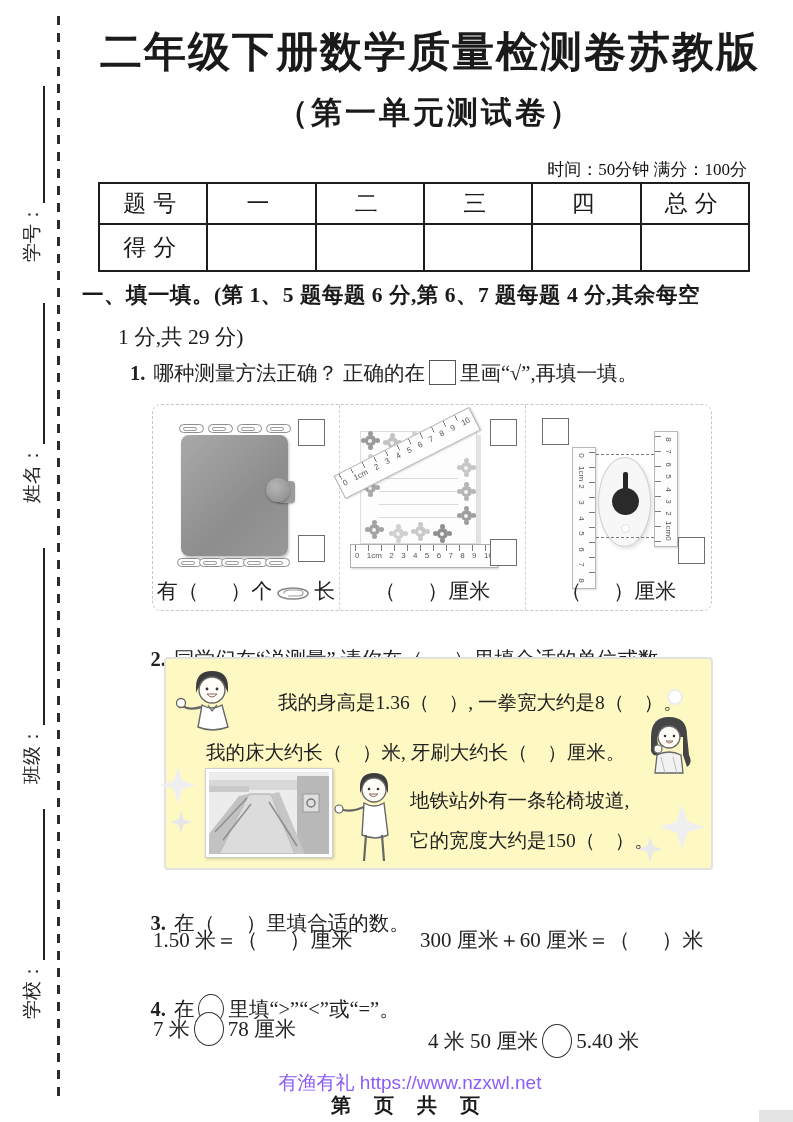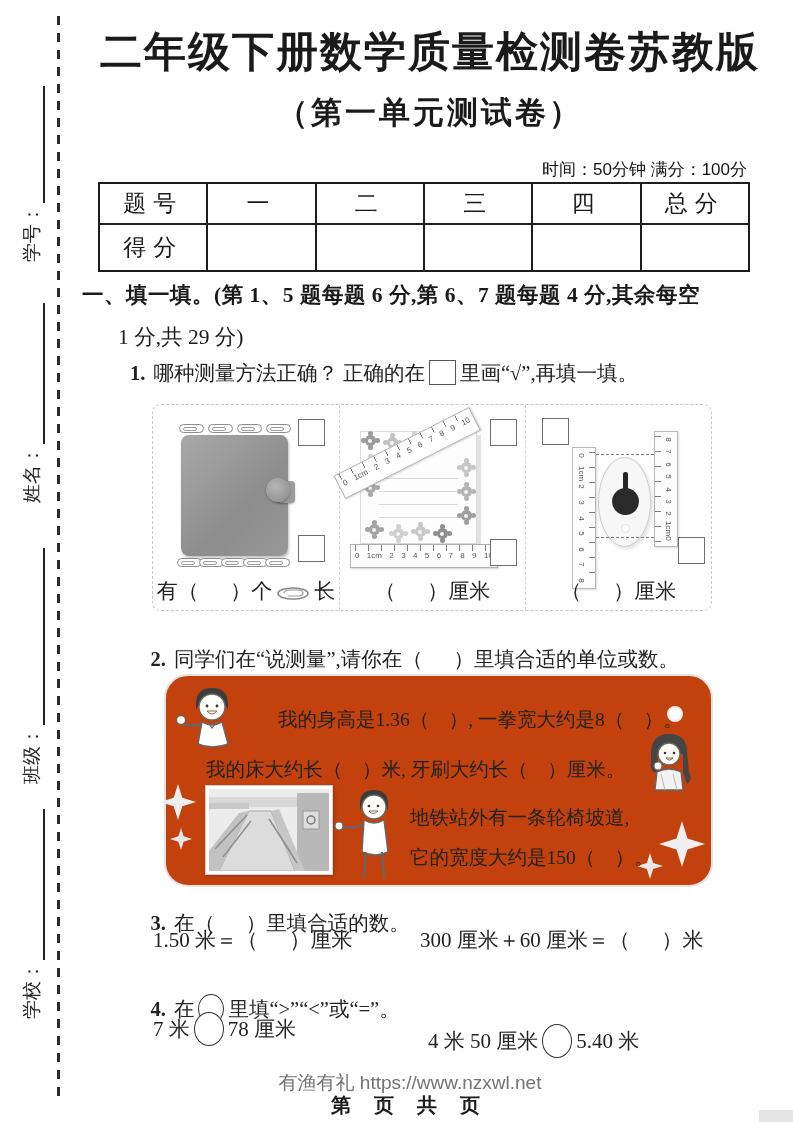--- a/index.html
+++ b/index.html
@@ -2,21 +2,21 @@
 <html><head>
 <meta charset="utf-8">
 <style>
   * { margin:0; padding:0; box-sizing:border-box; }
   html,body { background:#fff; }
   .page {
     position:relative; width:793px; height:1122px; background:#ffffff;
     overflow:hidden; color:#1a1a1a;
     font-family:"Liberation Serif", serif;
   }
-  .sans { font-family:Liberation Sans, sans-serif; }
+  .sans { font-family:Liberation Serif, serif; }
   .pre  { white-space:pre; }
 
   
   .dash-rule {
     position:absolute; left:57px; top:16px; width:3px; height:1080px;
     background:repeating-linear-gradient(180deg,#2b2b2b 0 9px,transparent 9px 17px);
   }
   .m-group {
     position:absolute; display:flex; align-items:flex-end; height:26px;
     transform:rotate(-90deg); transform-origin:center;
@@ -106,35 +106,35 @@
   .vruler .vnums i { transform:rotate(90deg); display:block; width:11px; text-align:center; }
   .eraser { position:absolute; left:72px; top:52px; width:53px; height:90px; background:#f7f7f7;
             border:1px solid #cfcfcf; border-radius:50%; box-shadow:2px 2px 4px rgba(0,0,0,.12); }
   .eraser .stem { position:absolute; left:24px; top:14px; width:5px; height:24px; background:#262626; border-radius:2px; }
   .eraser .dial { position:absolute; left:13px; top:30px; width:27px; height:27px; background:#2a2a2a; border-radius:50%; }
   .eraser .dot  { position:absolute; left:22px; top:66px; width:9px; height:9px; background:#fff;
                   border:1px solid #e0e0e0; border-radius:50%; }
   .dashline { position:absolute; border-top:1.6px dashed #7a7a7a; }
 
   
-  .q2box { position:absolute; left:164px; top:674px; width:549px; height:213px;
-           border:2px solid #e2e2e2; border-radius:24px; background:#c2410c; }
+  .q2box { position:absolute; left:164px; top:657px; width:549px; height:213px;
+           border:2px solid #e2e2e2; border-radius:4px; background:#fef9c3; }
   .q2text { position:absolute; font-size:19.5px; color:#222; white-space:pre; }
   .photo { position:absolute; left:39px; top:109px; width:128px; height:90px; background:#fff;
            border:1px solid #cfcfcf; padding:3px; box-shadow:1px 1px 3px rgba(0,0,0,.2); }
   .star { position:absolute; background:#efefef;
           clip-path:polygon(50% 0,62% 38%,100% 50%,62% 62%,50% 100%,38% 62%,0 50%,38% 38%); }
   .ringdot { position:absolute; border:2px solid #ededed; border-radius:50%; background:#fff; }
 
   
   .items { position:absolute; font-size:21px; color:#222; white-space:pre; display:flex; align-items:center; }
 
   
   .f-site { position:absolute; top:1070px; left:80px; width:660px; text-align:center;
-            font-family:"Liberation Sans",sans-serif; font-size:19px; color:#737373; }
+            font-family:"Liberation Sans",sans-serif; font-size:19px; color:#8b5cf6; }
   .f-page { position:absolute; top:1092px; left:80px; width:660px; text-align:center;
             font-size:20px; font-weight:bold; letter-spacing:9px; }
   .corner { position:absolute; right:0; bottom:0; width:34px; height:12px; background:#e4e4e4; }
 </style>
 </head>
 <body>
 
 <div class="page">
 
   <div class="dash-rule"></div>

